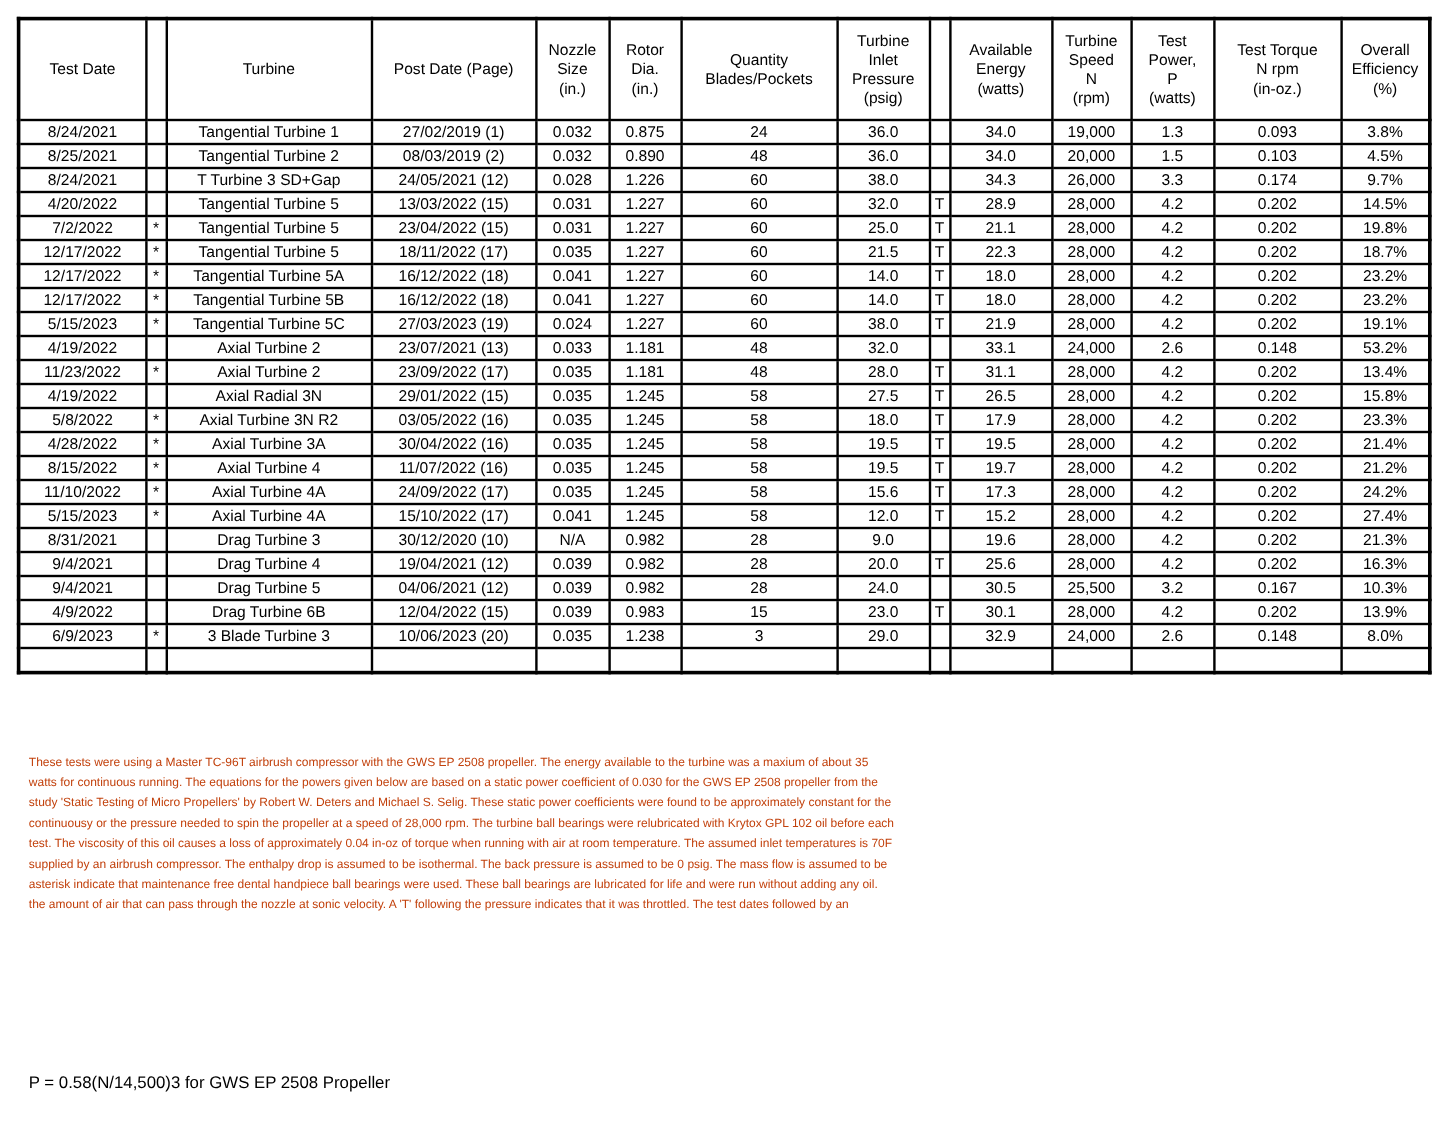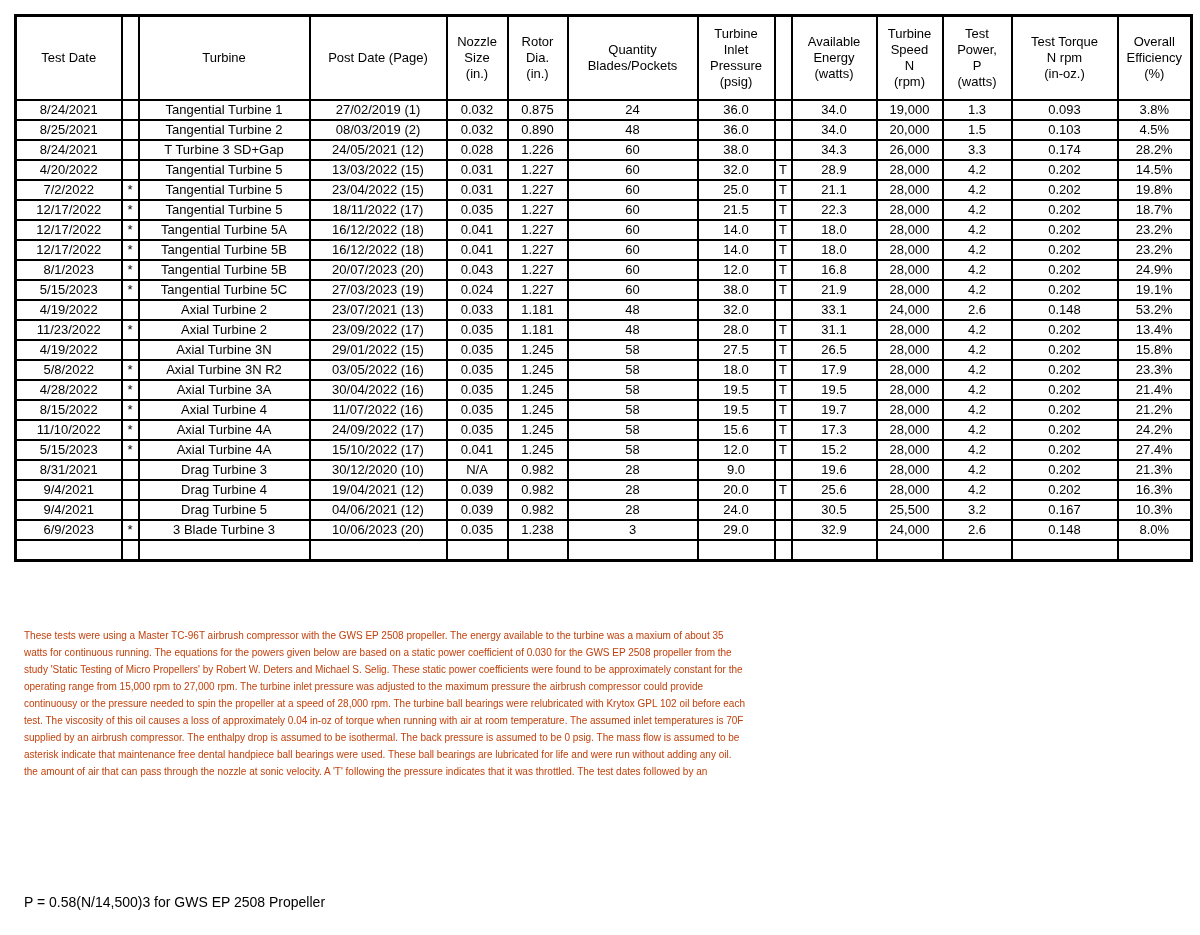--- a/index.html
+++ b/index.html
@@ -158,21 +158,21 @@
           <td>24/05/2021 (12)</td>
           <td>0.028</td>
           <td>1.226</td>
           <td>60</td>
           <td>38.0</td>
           <td></td>
           <td>34.3</td>
           <td>26,000</td>
           <td>3.3</td>
           <td>0.174</td>
-          <td>28.2%</td>
+          <td>9.7%</td>
         </tr>
         <tr>
           <td>4/20/2022</td>
           <td></td>
           <td>Tangential Turbine 5</td>
           <td>13/03/2022 (15)</td>
           <td>0.031</td>
           <td>1.227</td>
           <td>60</td>
           <td>32.0</td>
@@ -239,36 +239,20 @@
           <td>0.041</td>
           <td>1.227</td>
           <td>60</td>
           <td>14.0</td>
           <td>T</td>
           <td>18.0</td>
           <td>28,000</td>
           <td>4.2</td>
           <td>0.202</td>
           <td>23.2%</td>
-        </tr>
-        <tr>
-          <td>8/1/2023</td>
-          <td>*</td>
-          <td>Tangential Turbine 5B</td>
-          <td>20/07/2023 (20)</td>
-          <td>0.043</td>
-          <td>1.227</td>
-          <td>60</td>
-          <td>12.0</td>
-          <td>T</td>
-          <td>16.8</td>
-          <td>28,000</td>
-          <td>4.2</td>
-          <td>0.202</td>
-          <td>24.9%</td>
         </tr>
         <tr>
           <td>5/15/2023</td>
           <td>*</td>
           <td>Tangential Turbine 5C</td>
           <td>27/03/2023 (19)</td>
           <td>0.024</td>
           <td>1.227</td>
           <td>60</td>
           <td>38.0</td>
@@ -307,21 +291,21 @@
           <td>T</td>
           <td>31.1</td>
           <td>28,000</td>
           <td>4.2</td>
           <td>0.202</td>
           <td>13.4%</td>
         </tr>
         <tr>
           <td>4/19/2022</td>
           <td></td>
-          <td>Axial Turbine 3N</td>
+          <td>Axial Radial 3N</td>
           <td>29/01/2022 (15)</td>
           <td>0.035</td>
           <td>1.245</td>
           <td>58</td>
           <td>27.5</td>
           <td>T</td>
           <td>26.5</td>
           <td>28,000</td>
           <td>4.2</td>
           <td>0.202</td>
@@ -447,20 +431,36 @@
           <td>0.039</td>
           <td>0.982</td>
           <td>28</td>
           <td>24.0</td>
           <td></td>
           <td>30.5</td>
           <td>25,500</td>
           <td>3.2</td>
           <td>0.167</td>
           <td>10.3%</td>
+        </tr>
+        <tr>
+          <td>4/9/2022</td>
+          <td></td>
+          <td>Drag Turbine 6B</td>
+          <td>12/04/2022 (15)</td>
+          <td>0.039</td>
+          <td>0.983</td>
+          <td>15</td>
+          <td>23.0</td>
+          <td>T</td>
+          <td>30.1</td>
+          <td>28,000</td>
+          <td>4.2</td>
+          <td>0.202</td>
+          <td>13.9%</td>
         </tr>
         <tr>
           <td>6/9/2023</td>
           <td>*</td>
           <td>3 Blade Turbine 3</td>
           <td>10/06/2023 (20)</td>
           <td>0.035</td>
           <td>1.238</td>
           <td>3</td>
           <td>29.0</td>
@@ -488,21 +488,20 @@
           <td></td>
         </tr>
       </tbody>
   </table>
 </div>
 
 <div class="notes">
     <div class="line">These tests were using a Master TC-96T airbrush compressor with the GWS EP 2508  propeller.  The energy available to the turbine was a maxium of about 35</div>
     <div class="line">watts for continuous running.  The equations for the powers given below are based on a static power coefficient of 0.030 for the GWS EP 2508 propeller from the</div>
     <div class="line">study 'Static Testing of Micro Propellers' by Robert W. Deters and Michael S. Selig.  These static power coefficients were found to be approximately constant for the</div>
-    <div class="line">operating range from 15,000 rpm to 27,000 rpm.  The turbine inlet pressure was adjusted to the maximum pressure the airbrush compressor could provide</div>
     <div class="line">continuousy or the pressure needed to spin the propeller at a speed of 28,000 rpm. The turbine ball bearings were relubricated with Krytox GPL 102 oil before each</div>
     <div class="line">test. The viscosity of this oil causes a loss of approximately 0.04 in-oz of torque when running with air at room temperature. The assumed inlet temperatures is 70F</div>
     <div class="line">supplied by an airbrush compressor.  The enthalpy drop is assumed to be isothermal. The back pressure is assumed to be 0 psig.  The mass flow is assumed to be</div>
     <div class="line">asterisk indicate that maintenance free dental handpiece ball bearings were used. These ball bearings are lubricated for life and were run without adding any oil.</div>
     <div class="line">the amount of air  that can pass through  the nozzle at sonic velocity. A 'T' following the pressure indicates that it was throttled. The test dates followed by an</div>
   </div>
 
 <div class="formula">P = 0.58(N/14,500)3 for GWS EP 2508 Propeller</div>
 
 </body></html>

